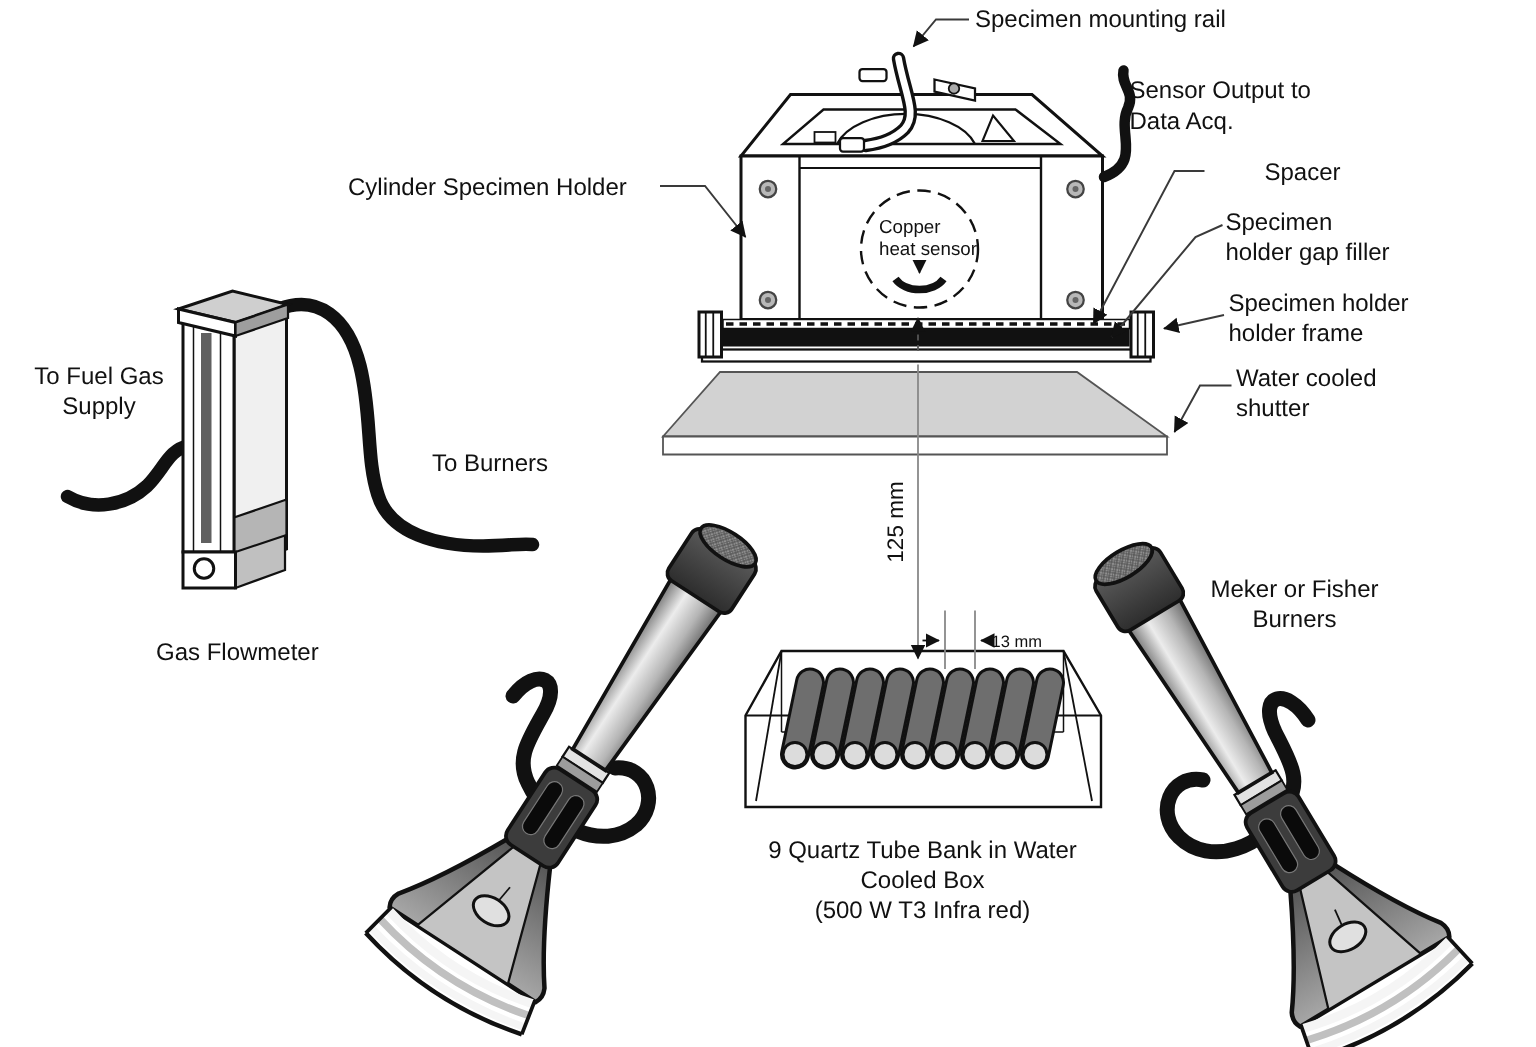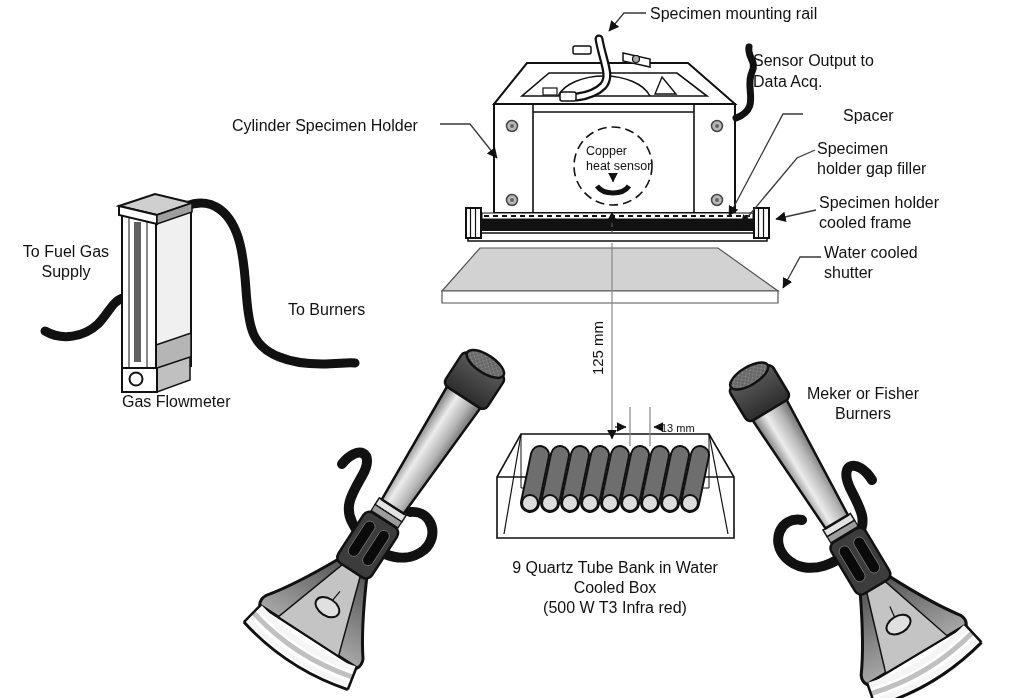--- a/index.html
+++ b/index.html
@@ -11,21 +11,21 @@
   #lbl-rail{left:650px;top:4px;}
   #lbl-sensor{left:753px;top:50px;line-height:21px;}
   #lbl-cyl{left:232px;top:116px;}
   #lbl-copper{left:586px;top:144px;font-size:12.5px;line-height:15px;}
   #lbl-spacer{left:806px;top:106px;margin-left:37px;}
   #lbl-gapfiller{left:817px;top:139px;}
   #lbl-frame{left:819px;top:193px;}
   #lbl-shutter{left:824px;top:243px;}
   #lbl-fuel{left:14px;top:242px;width:104px;text-align:center;white-space:normal;}
   #lbl-toburners{left:288px;top:300px;}
-  #lbl-flowmeter{left:104px;top:392px;margin-left:18px;}
+  #lbl-flowmeter{left:104px;top:426px;}
   #lbl-meker{left:798px;top:384px;width:130px;text-align:center;white-space:normal;}
   #lbl-125{left:568px;top:338px;width:60px;text-align:center;font-size:15px;transform:rotate(-90deg);}
   #lbl-13{left:661px;top:418px;font-size:11px;}
   #lbl-quartz{left:493px;top:558px;width:244px;text-align:center;white-space:normal;}
   .hoseline{stroke:var(--hose,#111);fill:none;stroke-linecap:round;}
   .shutterTop{fill:var(--shutter,#d2d2d2);}
   .tubeFill{stroke:var(--tube,#6e6e6e);}
 </style>
 </head>
 <body>
@@ -261,21 +261,21 @@
 
 <div class="label" id="lbl-spacer">Spacer</div>
 
 <div class="label" id="lbl-gapfiller">
   <span class="ln">Specimen</span>
   <span class="ln">holder gap filler</span>
 </div>
 
 <div class="label" id="lbl-frame">
   <span class="ln">Specimen holder</span>
-  <span class="ln">cooled frame</span>
+  <span class="ln">holder frame</span>
 </div>
 
 <div class="label" id="lbl-shutter">
   <span class="ln">Water cooled</span>
   <span class="ln">shutter</span>
 </div>
 
 <div class="label" id="lbl-fuel">
   <span class="ln">To Fuel Gas</span>
   <span class="ln">Supply</span>

